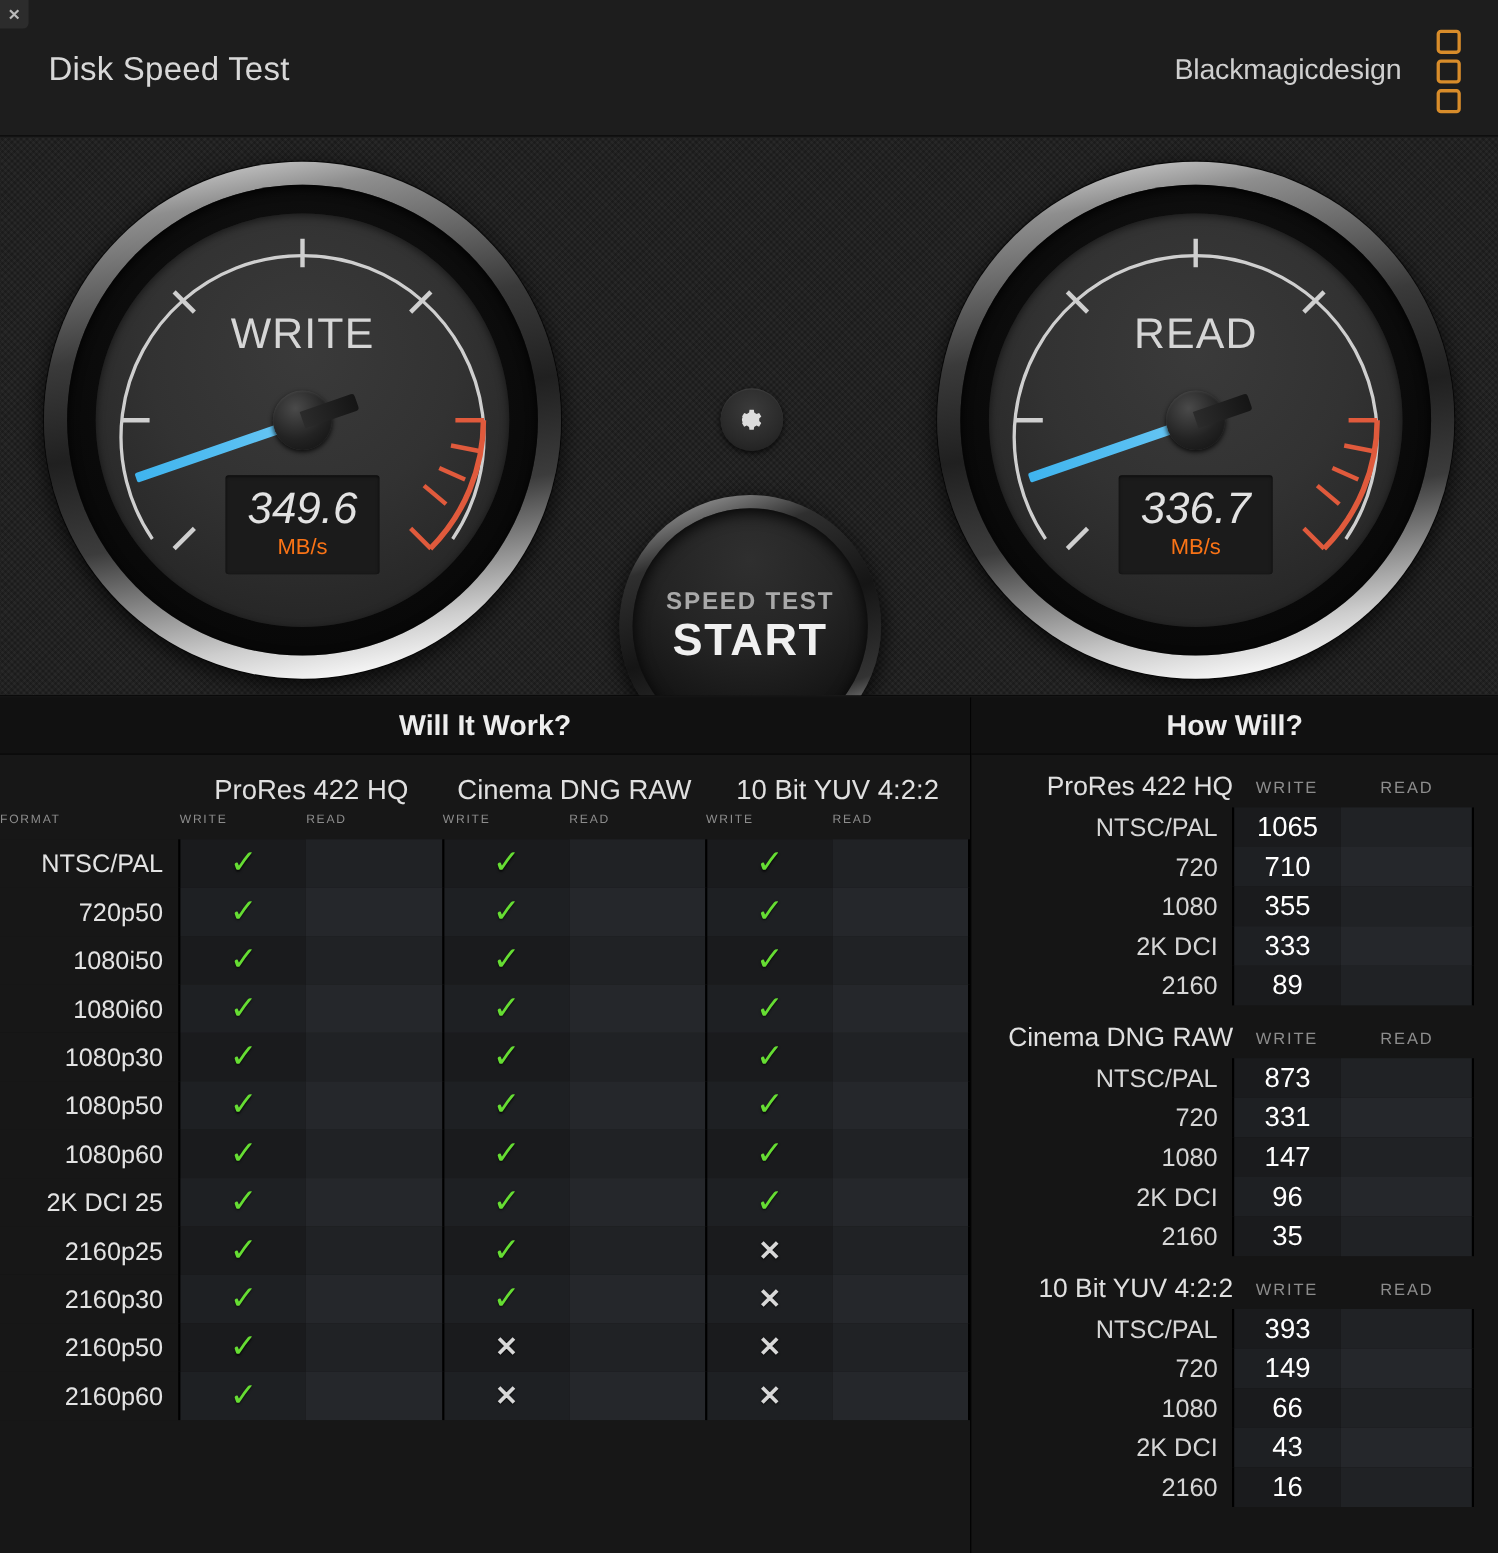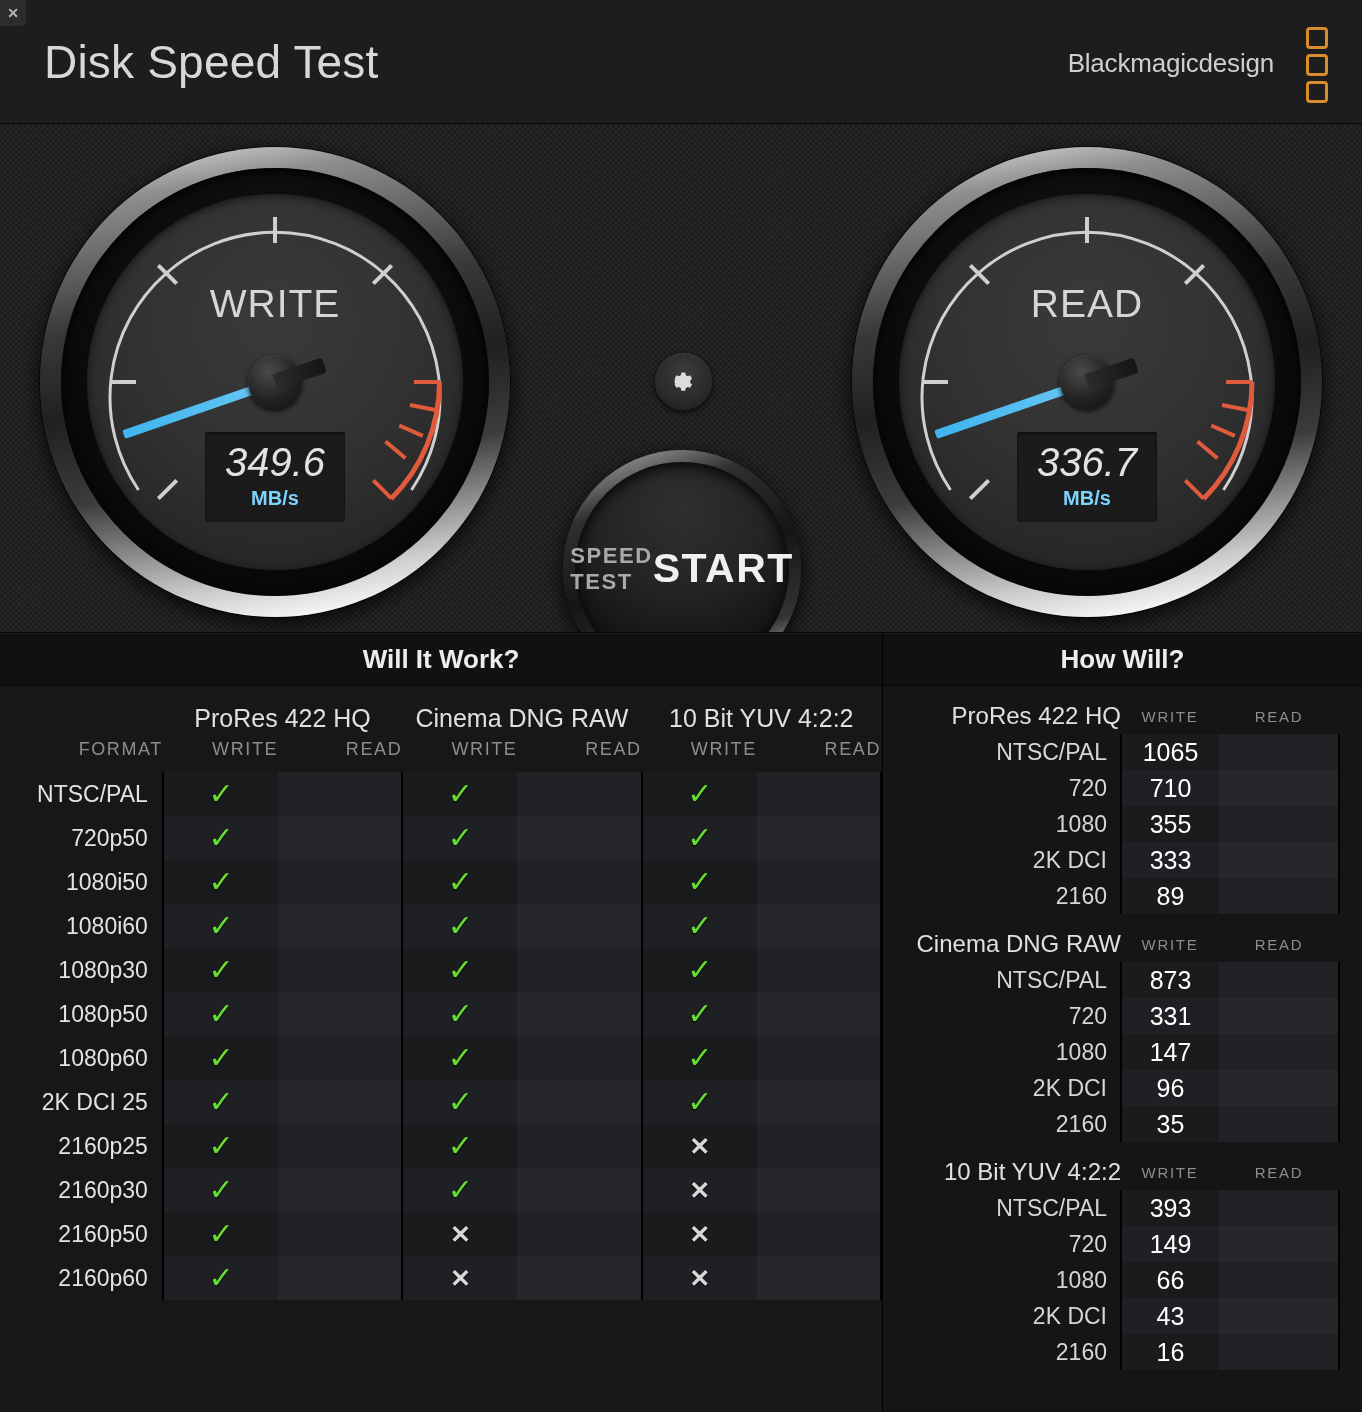--- a/index.html
+++ b/index.html
@@ -27,22 +27,22 @@
   }
 
   
   .header {
     position: absolute; left: 0; top: 0;
     width: 1362px; height: 124px;
     background: #1d1d1d;
     border-bottom: 1px solid #090909;
   }
   .app-title {
-    position: absolute; left: 44px; top: 35px;
-    font-size: 46px; font-weight: 300; color: #d8d8d8;
+    position: absolute; left: 44px; top: 47px;
+    font-size: 30px; font-weight: 300; color: #d8d8d8;
     letter-spacing: 0.2px;
   }
   .brand {
     position: absolute; right: 88px; top: 48px;
     font-size: 26px; font-weight: 300; color: #cfcfcf;
     letter-spacing: -0.2px;
   }
   .brand-logo {
     position: absolute; right: 34px; top: 27px;
     display: flex; flex-direction: column; gap: 5px;
@@ -103,21 +103,21 @@
     position: absolute; left: 50%; top: 238px;
     transform: translateX(-50%);
     width: 140px;
     background: #1b1b1b;
     border-radius: 3px;
     padding: 10px 0 12px;
     text-align: center;
     box-shadow: inset 0 1px 3px rgba(0,0,0,.7);
   }
   .gauge-value { font-size: 40px; color: #e2e2e2; font-weight: 400; line-height: 1; font-style: italic; }
-  .gauge-unit  { font-size: 20px; color: #7dd3fc; font-weight: 700; margin-top: 5px; }
+  .gauge-unit  { font-size: 20px; color: #f97316; font-weight: 400; margin-top: 5px; }
 
   .needle-hub {
     position: absolute; left: 50%; top: 50%;
     width: 54px; height: 54px; margin: -27px 0 0 -27px;
     border-radius: 50%;
     background: radial-gradient(circle at 38% 30%, #4a4a4a 0%, #232323 55%, #101010 100%);
     box-shadow: 0 2px 5px rgba(0,0,0,.8), inset 0 1px 2px rgba(255,255,255,.08);
     z-index: 5;
   }
   .needle {
@@ -154,21 +154,21 @@
     background: linear-gradient(160deg, #d9d9d9 0%, #8c8c8c 9%, #2f2f2f 24%,
                                 #151515 50%, #333 76%, #c4c4c4 92%, #efefef 100%);
     box-shadow: 0 6px 20px rgba(0,0,0,.9);
     z-index: 10; cursor: pointer;
   }
   .start-inner {
     position: absolute; left: 12px; top: 12px;
     width: 214px; height: 214px; border-radius: 50%;
     background: radial-gradient(circle at 50% 22%, #2f2f2f 0%, #242424 42%, #121212 78%, #070707 100%);
     box-shadow: inset 0 4px 14px rgba(0,0,0,.9);
-    display: flex; flex-direction: row;
+    display: flex; flex-direction: column;
     align-items: center; justify-content: center;
   }
   .start-small {
     font-size: 22px; font-weight: bold; color: #a9a9a9;
     letter-spacing: 1.6px;
   }
   .start-big {
     font-size: 41px; font-weight: bold; color: #f0f0f0;
     letter-spacing: 1.5px; margin-top: -2px;
   }
@@ -193,22 +193,22 @@
 
   
   table { border-collapse: collapse; width: 100%; }
   .wiw-wrap { padding: 0; }
 
   .wiw-codec-row th {
     font-size: 25px; font-weight: 400; color: #e0e0e0;
     padding: 18px 0 6px; text-align: center;
   }
   .wiw-sub-row th {
-    font-size: 18px; font-weight: 400; color: #8d8d8d;
-    letter-spacing: 1.6px; padding: 0 0 12px; text-align: right;
+    font-size: 11px; font-weight: 400; color: #8d8d8d;
+    letter-spacing: 1.6px; padding: 0 0 12px; text-align: left;
   }
   .wiw-sub-row th.fmt { color: #8d8d8d; }
 
   .wiw-body td, .wiw-body th {
     height: 44px; text-align: center; vertical-align: middle;
   }
   .wiw-body th.rowlabel {
     width: 165px; text-align: right; padding-right: 14px;
     font-size: 23px; font-weight: 400; color: #e3e3e3;
     background: #171717;

